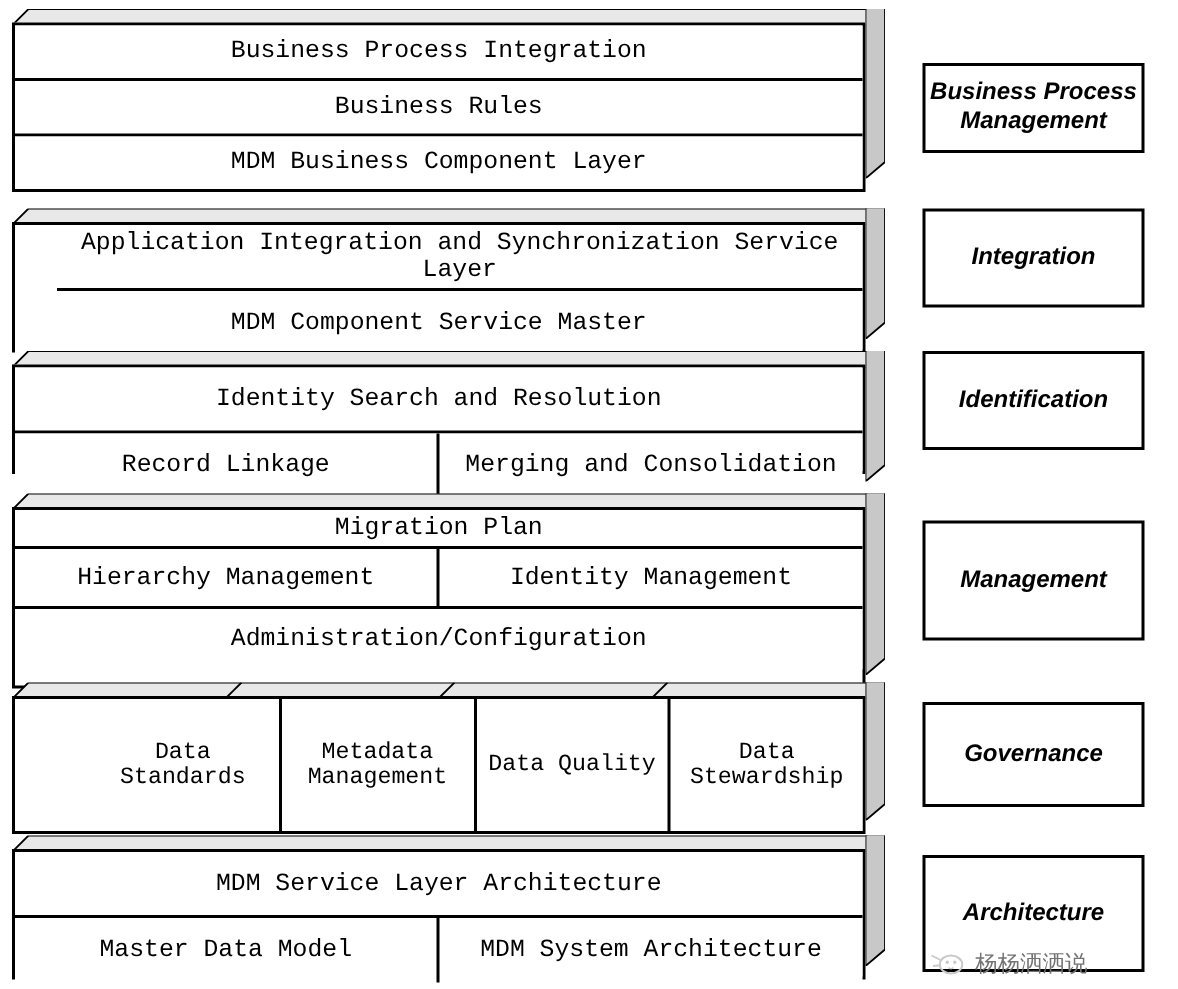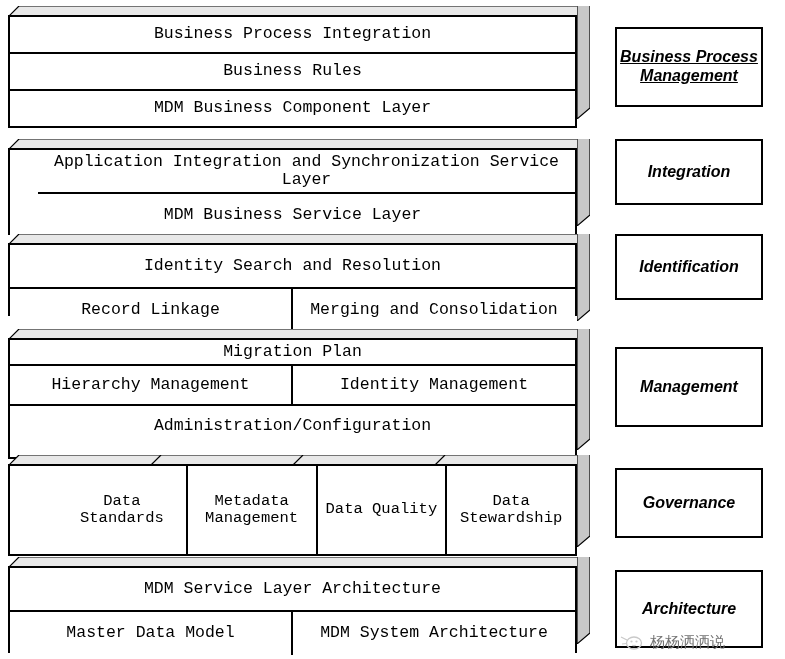--- a/index.html
+++ b/index.html
@@ -160,21 +160,21 @@
       <polygon points="0,11 11,0 582,0 571,11" fill="#e8e8e8" stroke="#000000" stroke-width="1.2"></polygon>
     </svg>
     <svg class="side" viewBox="0 0 13 87" preserveAspectRatio="none" style="height:87px;">
       <polygon points="0,0 13,-11 13,76 0,87" fill="#c8c8c8" stroke="#000000" stroke-width="1.2"></polygon>
     </svg>
     <div class="stack" style="height:87px;">
       <div class="row" style="height:44px;margin-left:28px;">
         <div class="cell">Application Integration and Synchronization Service Layer</div>
       </div>
       <div class="row" style="height:43px;">
-        <div class="cell">MDM Business Service Layer</div>
+        <div class="cell">MDM Component Service Master</div>
       </div>
     </div>
   </div>
 
   <div class="group" style="top:234px;height:94px;">
     <svg class="topface" viewBox="0 0 582 11" preserveAspectRatio="none">
       <polygon points="0,11 11,0 582,0 571,11" fill="#e8e8e8" stroke="#000000" stroke-width="1.2"></polygon>
     </svg>
     <svg class="side" viewBox="0 0 13 87" preserveAspectRatio="none" style="height:87px;">
       <polygon points="0,0 13,-11 13,76 0,87" fill="#c8c8c8" stroke="#000000" stroke-width="1.2"></polygon>
@@ -242,21 +242,21 @@
       <div class="row" style="height:44px;">
         <div class="cell">MDM Service Layer Architecture</div>
       </div>
       <div class="row" style="height:43px;">
         <div class="cell" style="flex:0 0 283px;">Master Data Model</div>
         <div class="cell">MDM System Architecture</div>
       </div>
     </div>
   </div>
 
-  <div class="label-box" style="top:27px;height:80px;text-decoration:underline;">Business Process Management</div>
+  <div class="label-box" style="top:42px;height:60px;">Business Process Management</div>
 
   <div class="label-box" style="top:139px;height:66px;">Integration</div>
 
   <div class="label-box" style="top:234px;height:66px;">Identification</div>
 
   <div class="label-box" style="top:347px;height:80px;">Management</div>
 
   <div class="label-box" style="top:468px;height:70px;">Governance</div>
 
   <div class="label-box" style="top:570px;height:78px;">Architecture</div>

